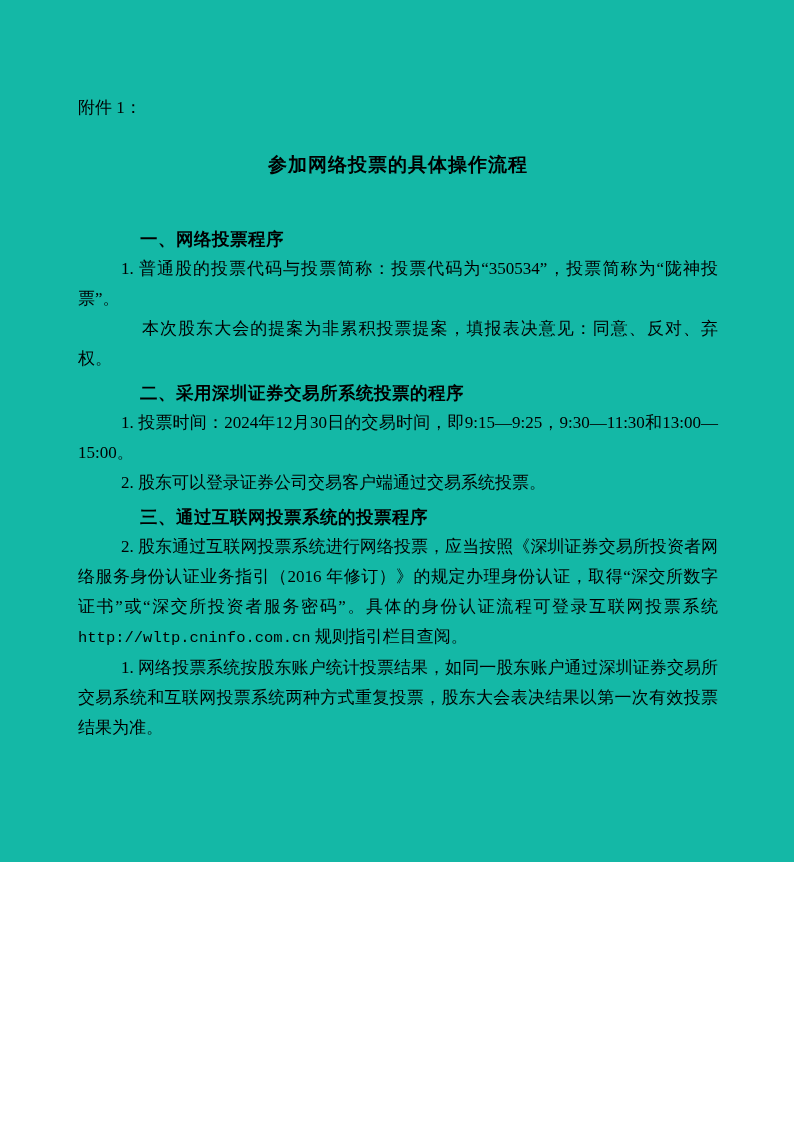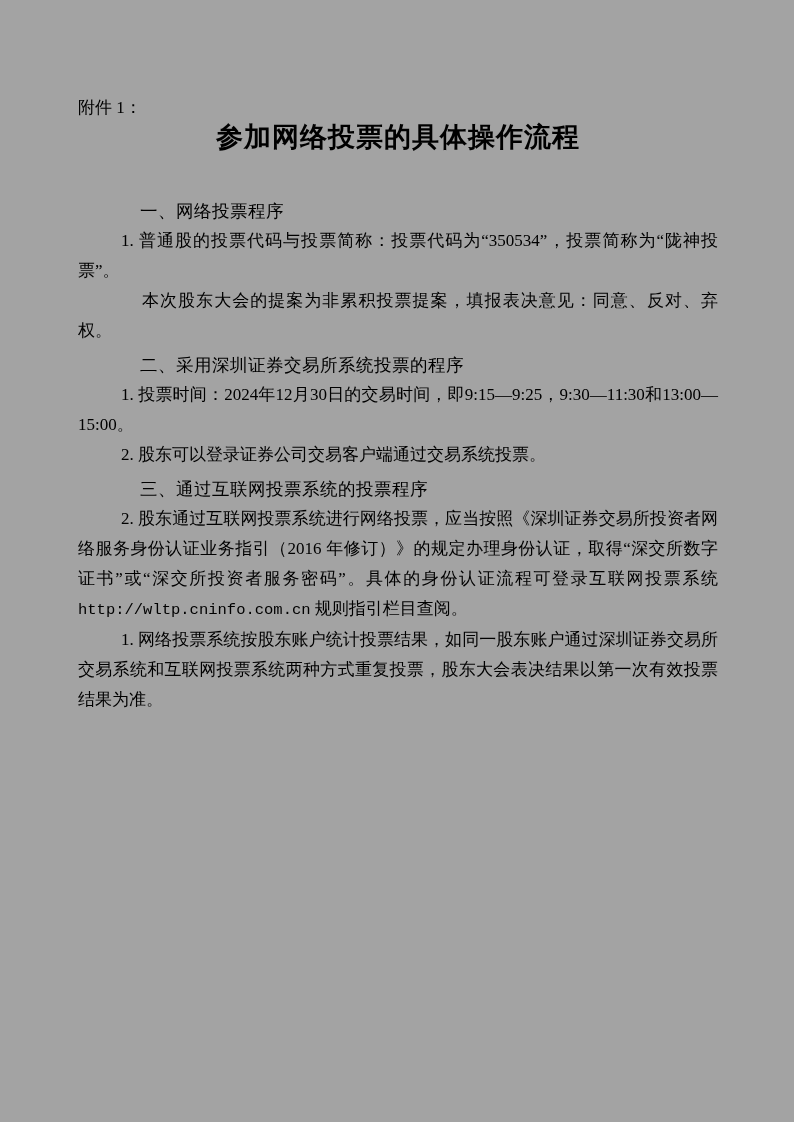--- a/index.html
+++ b/index.html
@@ -3,57 +3,57 @@
 <meta charset="utf-8">
 <style>
   html, body {
     margin: 0;
     padding: 0;
     background: #ffffff;
   }
   .page {
     position: relative;
     width: 794px;
-    height: 1122px;
+    height: 862px;
     margin: 0 auto;
-    background: #a3a3a3;
+    background: #14b8a6;
     box-sizing: border-box;
     padding: 96px 76px 0 78px;
     overflow: hidden;
     color: #000000;
     font-family: "Liberation Serif", "DejaVu Serif", serif;
   }
   .attachment {
     font-size: 17px;
     line-height: 24px;
   }
   .doc-title {
-    margin: 0 0 0 0;
-    font-size: 27px;
+    margin: 28px 0 0 0;
+    font-size: 19px;
     font-weight: bold;
     text-align: center;
     line-height: 34px;
     letter-spacing: 1px;
   }
   .body-text {
     margin-top: 42px;
     font-size: 17px;
     line-height: 30px;
     text-align: justify;
     text-justify: inter-character;
   }
   p.para {
     margin: 0;
     padding: 0;
   }
   .plain-indent { text-indent: 64px; }
   .num-indent   { text-indent: 43px; }
   .sec-heading {
     margin: 4px 0 0 0;
-    font-weight: normal;
+    font-weight: bold;
     font-size: 17.5px;
     line-height: 30px;
     text-indent: 62px;
     letter-spacing: 0.5px;
   }
   .spread { margin-top: 6px; }
   .url {
     font-family: "Liberation Mono", "DejaVu Sans Mono", monospace;
     font-size: 15.5px;
   }

